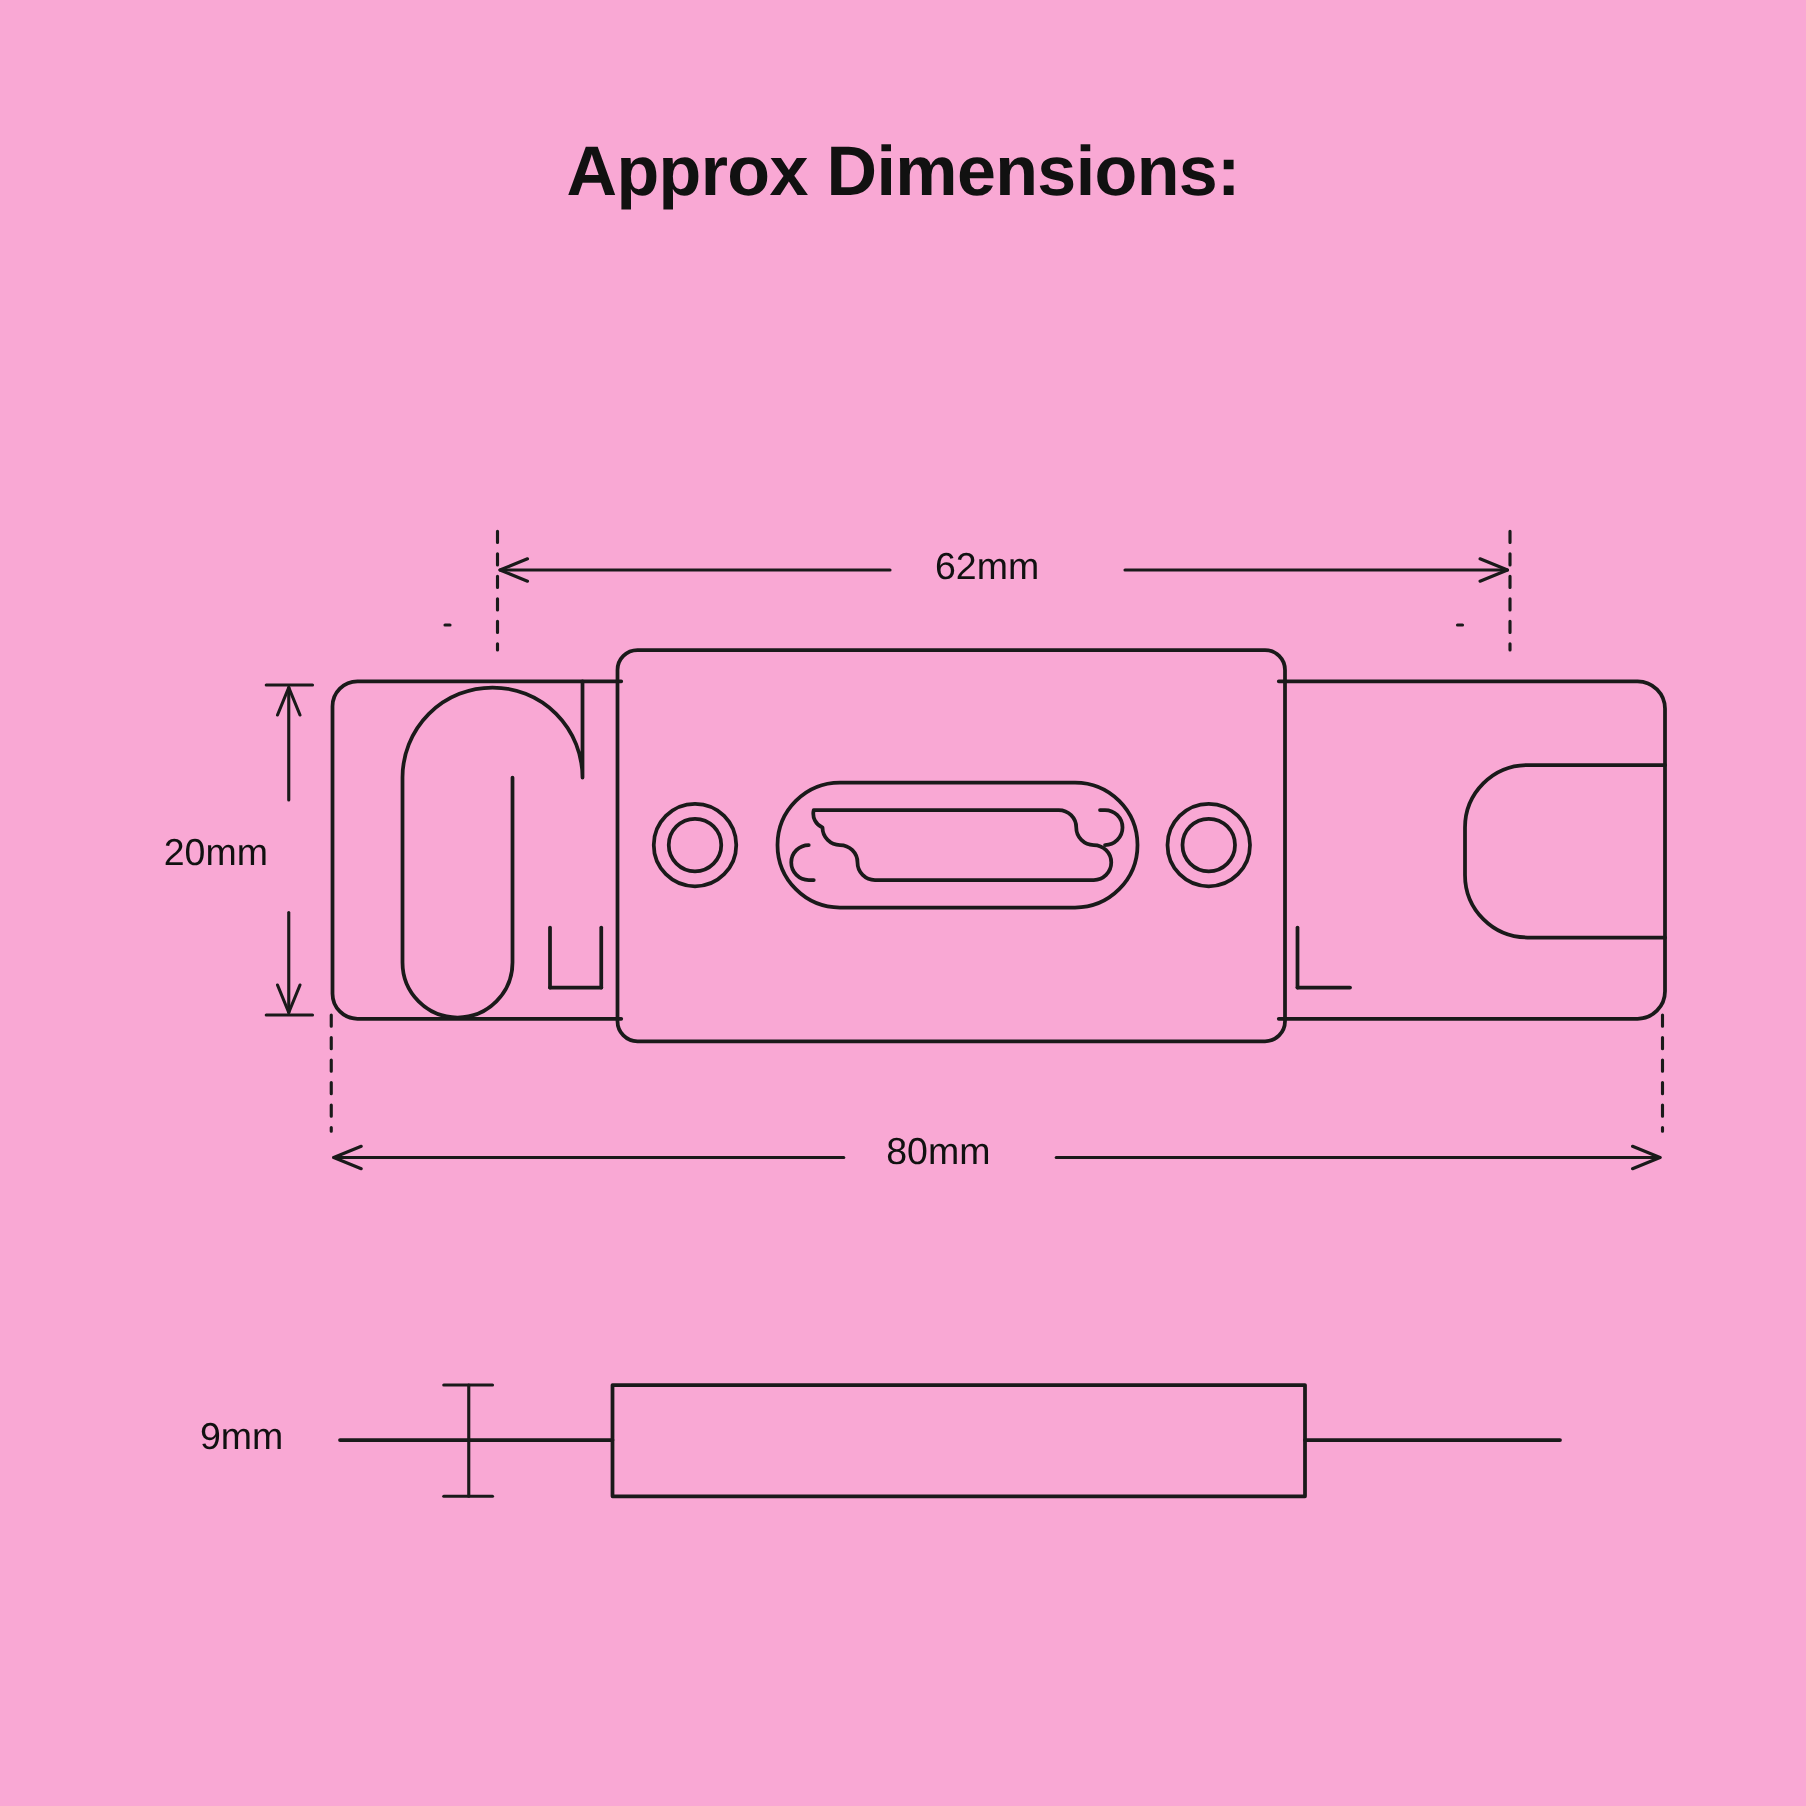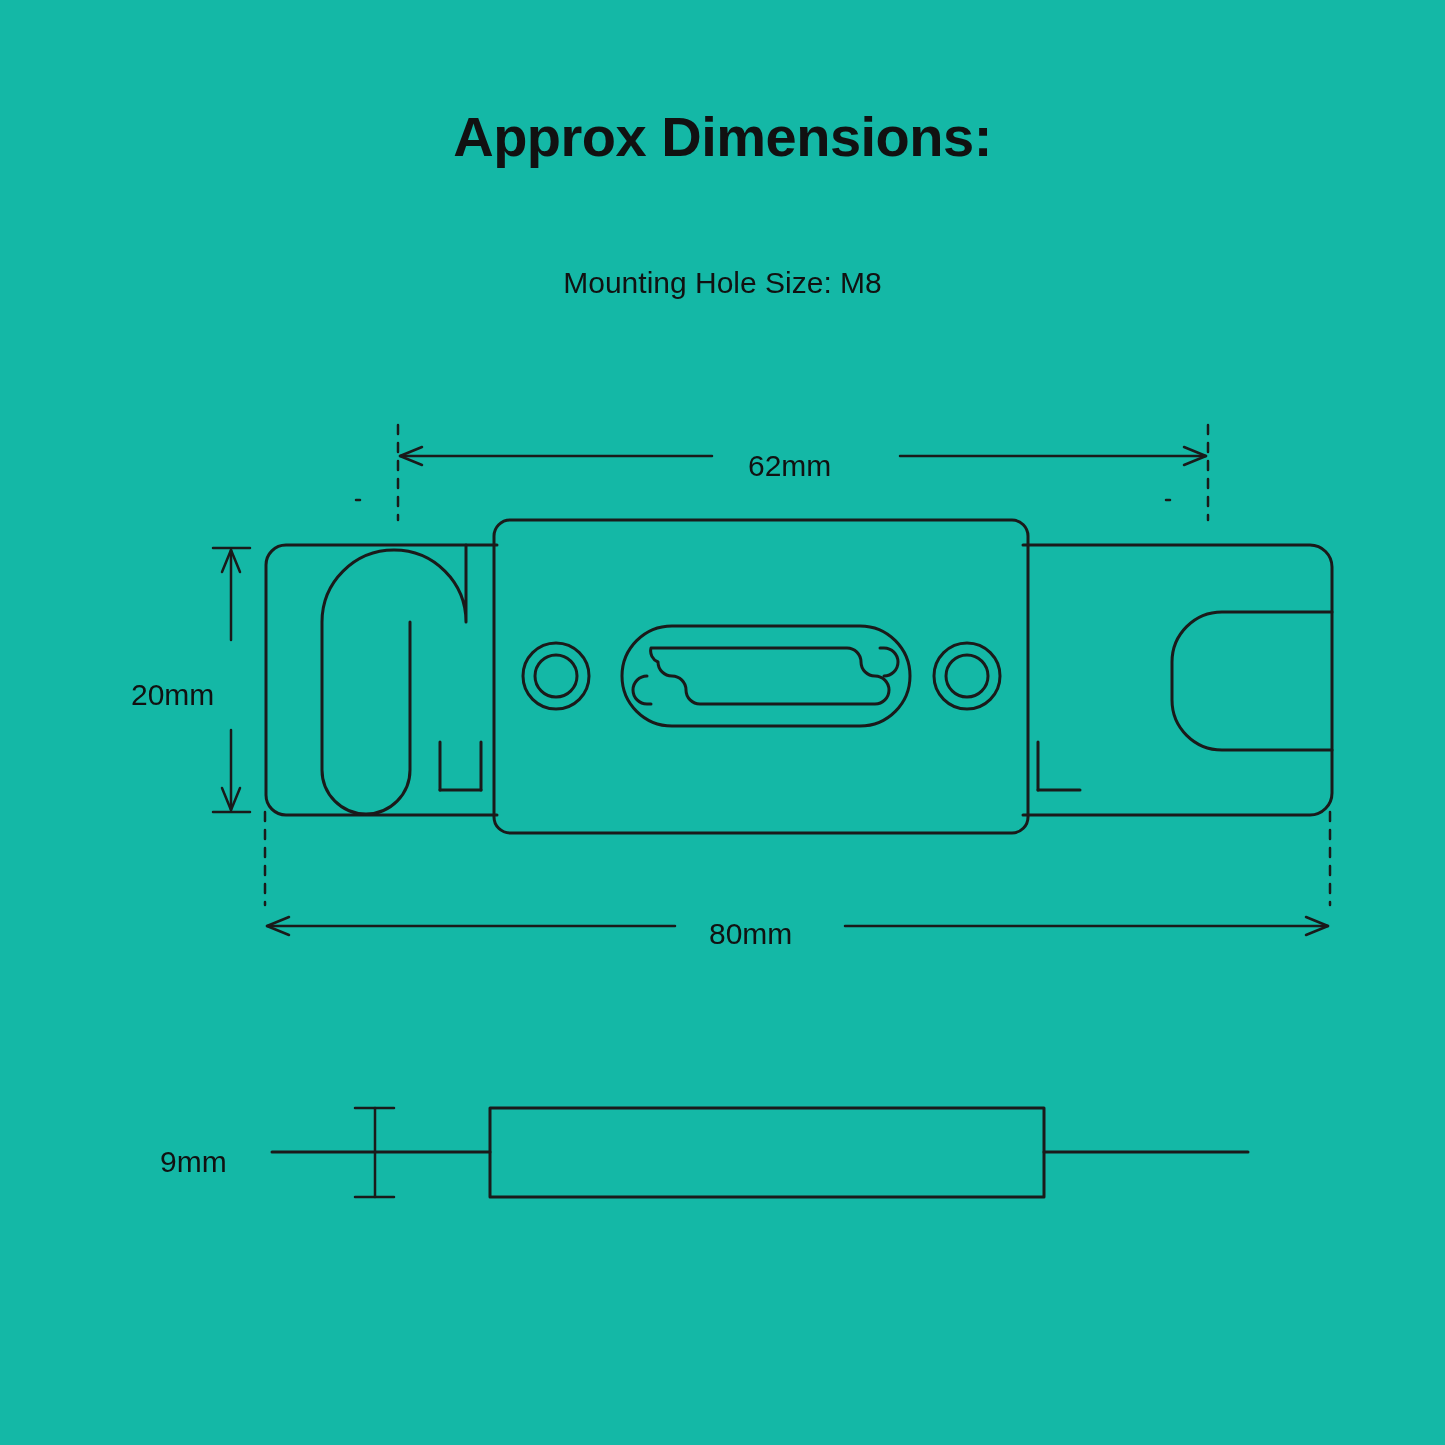--- a/index.html
+++ b/index.html
@@ -12,21 +12,21 @@
     height: 1445px;
     font-family: "Liberation Sans", sans-serif;
     color: #111111;
     overflow: hidden;
     position: relative;
   }
   #page {
     position: relative;
     width: 1445px;
     height: 1445px;
-    background: #14b8a6;
+    background: #f9a8d4;
   }
   .title {
     position: absolute;
     top: 104px;
     left: 0;
     width: 1445px;
     text-align: center;
     font-size: 56px;
     font-weight: bold;
     letter-spacing: -0.5px;
@@ -40,21 +40,20 @@
     text-align: center;
     font-size: 30px;
     font-weight: normal;
     color: #111111;
   }
   .label {
     position: absolute;
     font-size: 30px;
     color: #111111;
     white-space: nowrap;
-    margin-top: 12px;
   }
   #lbl-62 {
     left: 748px;
     top: 437px;
   }
   #lbl-20 {
     left: 131px;
     top: 666px;
   }
   #lbl-80 {
@@ -72,21 +71,20 @@
     width: 1445px;
     height: 1445px;
   }
 </style>
 </head>
 <body>
 
 <div id="page">
 
   <div class="title">Approx Dimensions:</div>
-  <div class="subtitle">Mounting Hole Size: M8</div>
 
   <svg class="drawing" viewBox="0 0 1445 1445">
     <g fill="none" stroke="#1a1a1a" stroke-width="3" stroke-linecap="round" stroke-linejoin="round">
 
       <g stroke-width="2.5">
 
         <line x1="398" y1="425" x2="398" y2="520" stroke-dasharray="9 9"></line>
         <line x1="1208" y1="425" x2="1208" y2="520" stroke-dasharray="9 9"></line>
 
         <line x1="400" y1="456" x2="712" y2="456"></line>

